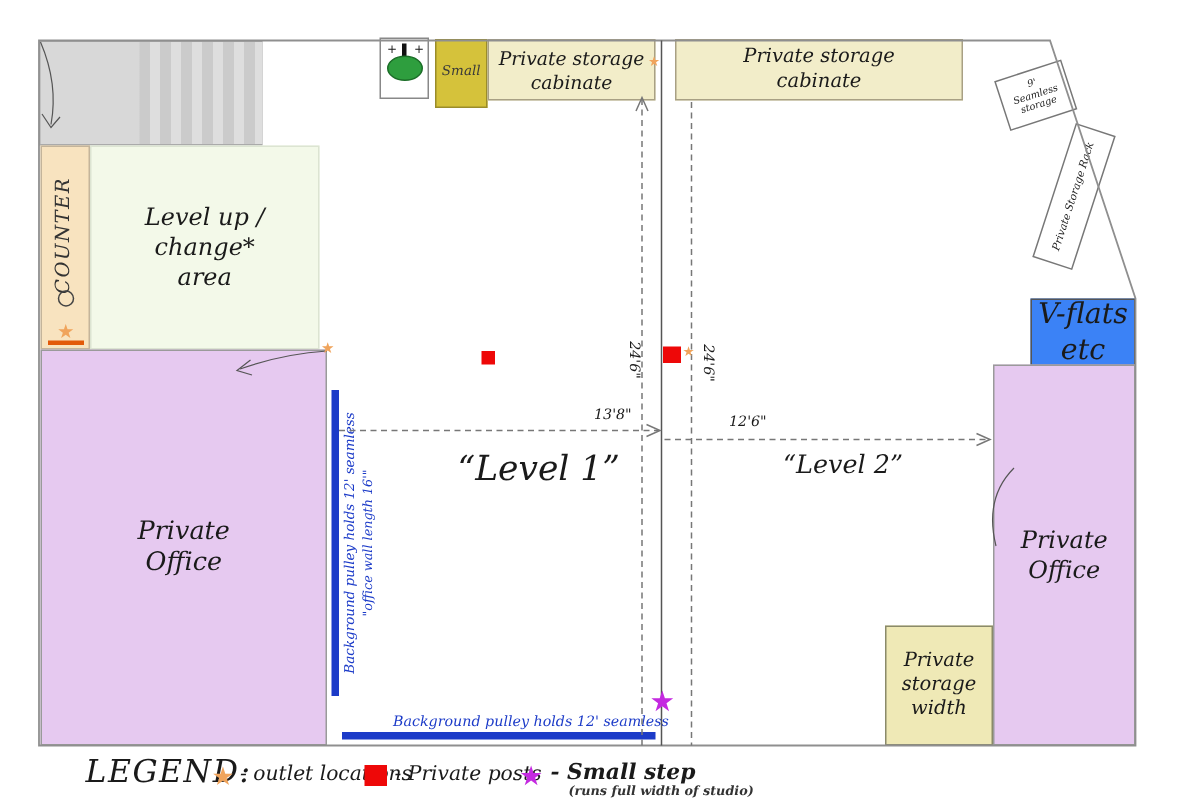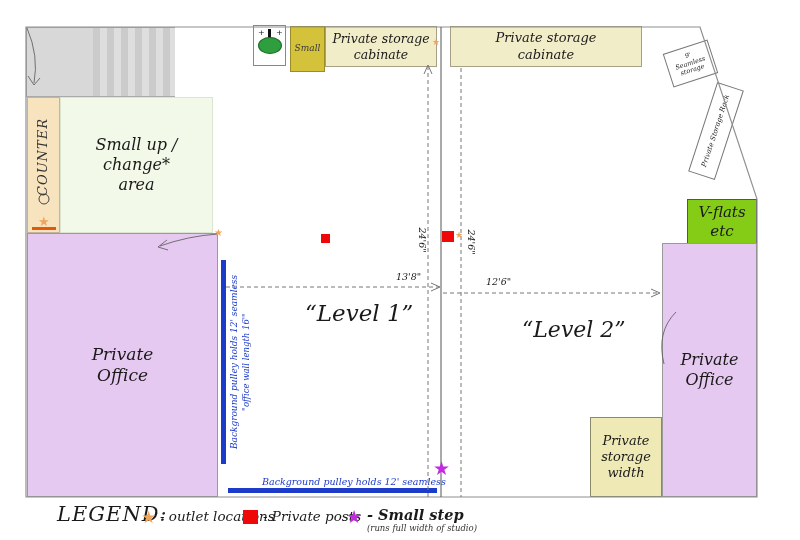--- a/index.html
+++ b/index.html
@@ -26,21 +26,21 @@
 
   <div class="room" style="left:26px;top:27px;width:149px;height:70px;background:#d8d8d8;border-color:#aaa;">
     <div class="abs" style="left:66px;top:0;width:82px;height:68px;background:repeating-linear-gradient(90deg,#cbcbcb 0 7px,#dedede 7px 14px);"></div>
   </div>
 
   <div class="room" style="left:27px;top:97px;width:33px;height:136px;background:#f8e3bf;border-color:#c4b49a;">
   </div>
   <div class="lbl rotm90" style="left:35px;top:212px;width:110px;height:16px;font-size:13px;letter-spacing:1px;color:#333;text-align:center;">COUNTER</div>
 
   <div class="room" style="left:60px;top:97px;width:153px;height:136px;background:#f3f9e9;border-color:#dce4d2;font-size:16px;">
-    <span>Small up /</span>
+    <span>Level up /</span>
     <span>change*</span>
     <span>area</span>
   </div>
 
   <div class="room" style="left:27px;top:233px;width:191px;height:264px;background:#e6c9f0;font-size:17px;">
     <span>Private</span>
     <span>Office</span>
   </div>
 
   <div class="room" style="left:253px;top:25px;width:33px;height:41px;background:#fff;border-color:#888;">
@@ -68,38 +68,38 @@
               transform:rotate(-18deg);font-size:6.5px;line-height:1.15;color:#222;">
     <span>9'</span>
     <span>Seamless</span>
     <span>storage</span>
   </div>
 
   <div class="room" style="left:702px;top:84px;width:28px;height:94px;background:#fff;border-color:#777;transform:rotate(18deg);">
     <span class="abs" style="left:50%;top:50%;transform:translate(-50%,-50%) rotate(-90deg);white-space:nowrap;font-size:7px;color:#222;">Private Storage Rack</span>
   </div>
 
-  <div class="room" style="left:687px;top:199px;width:70px;height:45px;background:#84cc16;border-color:#555;font-size:15px;">
+  <div class="room" style="left:687px;top:199px;width:70px;height:45px;background:#3b82f6;border-color:#555;font-size:19px;">
     <span>V-flats</span>
     <span>etc</span>
   </div>
 
   <div class="room" style="left:662px;top:243px;width:95px;height:254px;background:#e6c9f0;font-size:16px;">
     <span>Private</span>
     <span>Office</span>
   </div>
 
   <div class="room" style="left:590px;top:417px;width:72px;height:80px;background:#efe9b6;border-color:#8a8a6a;font-size:13px;">
     <span>Private</span>
     <span>storage</span>
     <span>width</span>
   </div>
 
   <div class="lbl" style="left:305px;top:300px;font-size:23px;">“Level 1”</div>
-  <div class="lbl" style="left:522px;top:317px;font-size:22px;">“Level 2”</div>
+  <div class="lbl" style="left:522px;top:300px;font-size:17px;">“Level 2”</div>
 
   <div class="lbl" style="left:396px;top:271px;font-size:9.5px;">13'8"</div>
   <div class="lbl" style="left:486px;top:276px;font-size:9.5px;">12'6"</div>
   <div class="lbl rot90" style="left:428px;top:222px;width:36px;font-size:9.5px;text-align:center;">24'6"</div>
   <div class="lbl rot90" style="left:477px;top:224px;width:36px;font-size:9.5px;text-align:center;">24'6"</div>
 
   <div class="bar" style="left:221px;top:260px;width:5px;height:204px;"></div>
   <div class="lbl rotm90 blue" style="left:229px;top:465px;width:206px;text-align:center;line-height:1.3;">
     <span style="display:block;font-size:9px;">Background pulley holds 12' seamless</span>
     <span style="display:block;font-size:8.5px;">"office wall length 16'"</span>
@@ -141,16 +141,16 @@
     <div class="legend-item" style="left:57px;top:502px;font-size:21px;letter-spacing:1px;">LEGEND:</div>
 
     <div class="legend-item" style="left:141px;top:507px;font-size:17px;color:#f0a45c;font-style:normal;">★</div>
     <div class="legend-item" style="left:160px;top:508px;font-size:13.5px;">- outlet locations</div>
 
     <div class="legend-item" style="left:243px;top:510px;width:15px;height:14px;background:#ee0808;"></div>
     <div class="legend-item" style="left:263px;top:508px;font-size:13.5px;">- Private posts</div>
 
     <div class="legend-item" style="left:346px;top:506px;font-size:18px;color:#c42ae0;font-style:normal;">★</div>
     <div class="legend-item" style="left:367px;top:506px;font-size:14.5px;font-weight:bold;">- Small step</div>
-    <div class="legend-item" style="left:367px;top:523px;font-size:8.5px;color:#333;">(runs full width of studio)</div>
+    <div class="legend-item" style="left:379px;top:523px;font-size:8.5px;color:#333;font-weight:bold;">(runs full width of studio)</div>
   </div>
 
 </div>
 
 </body></html>

